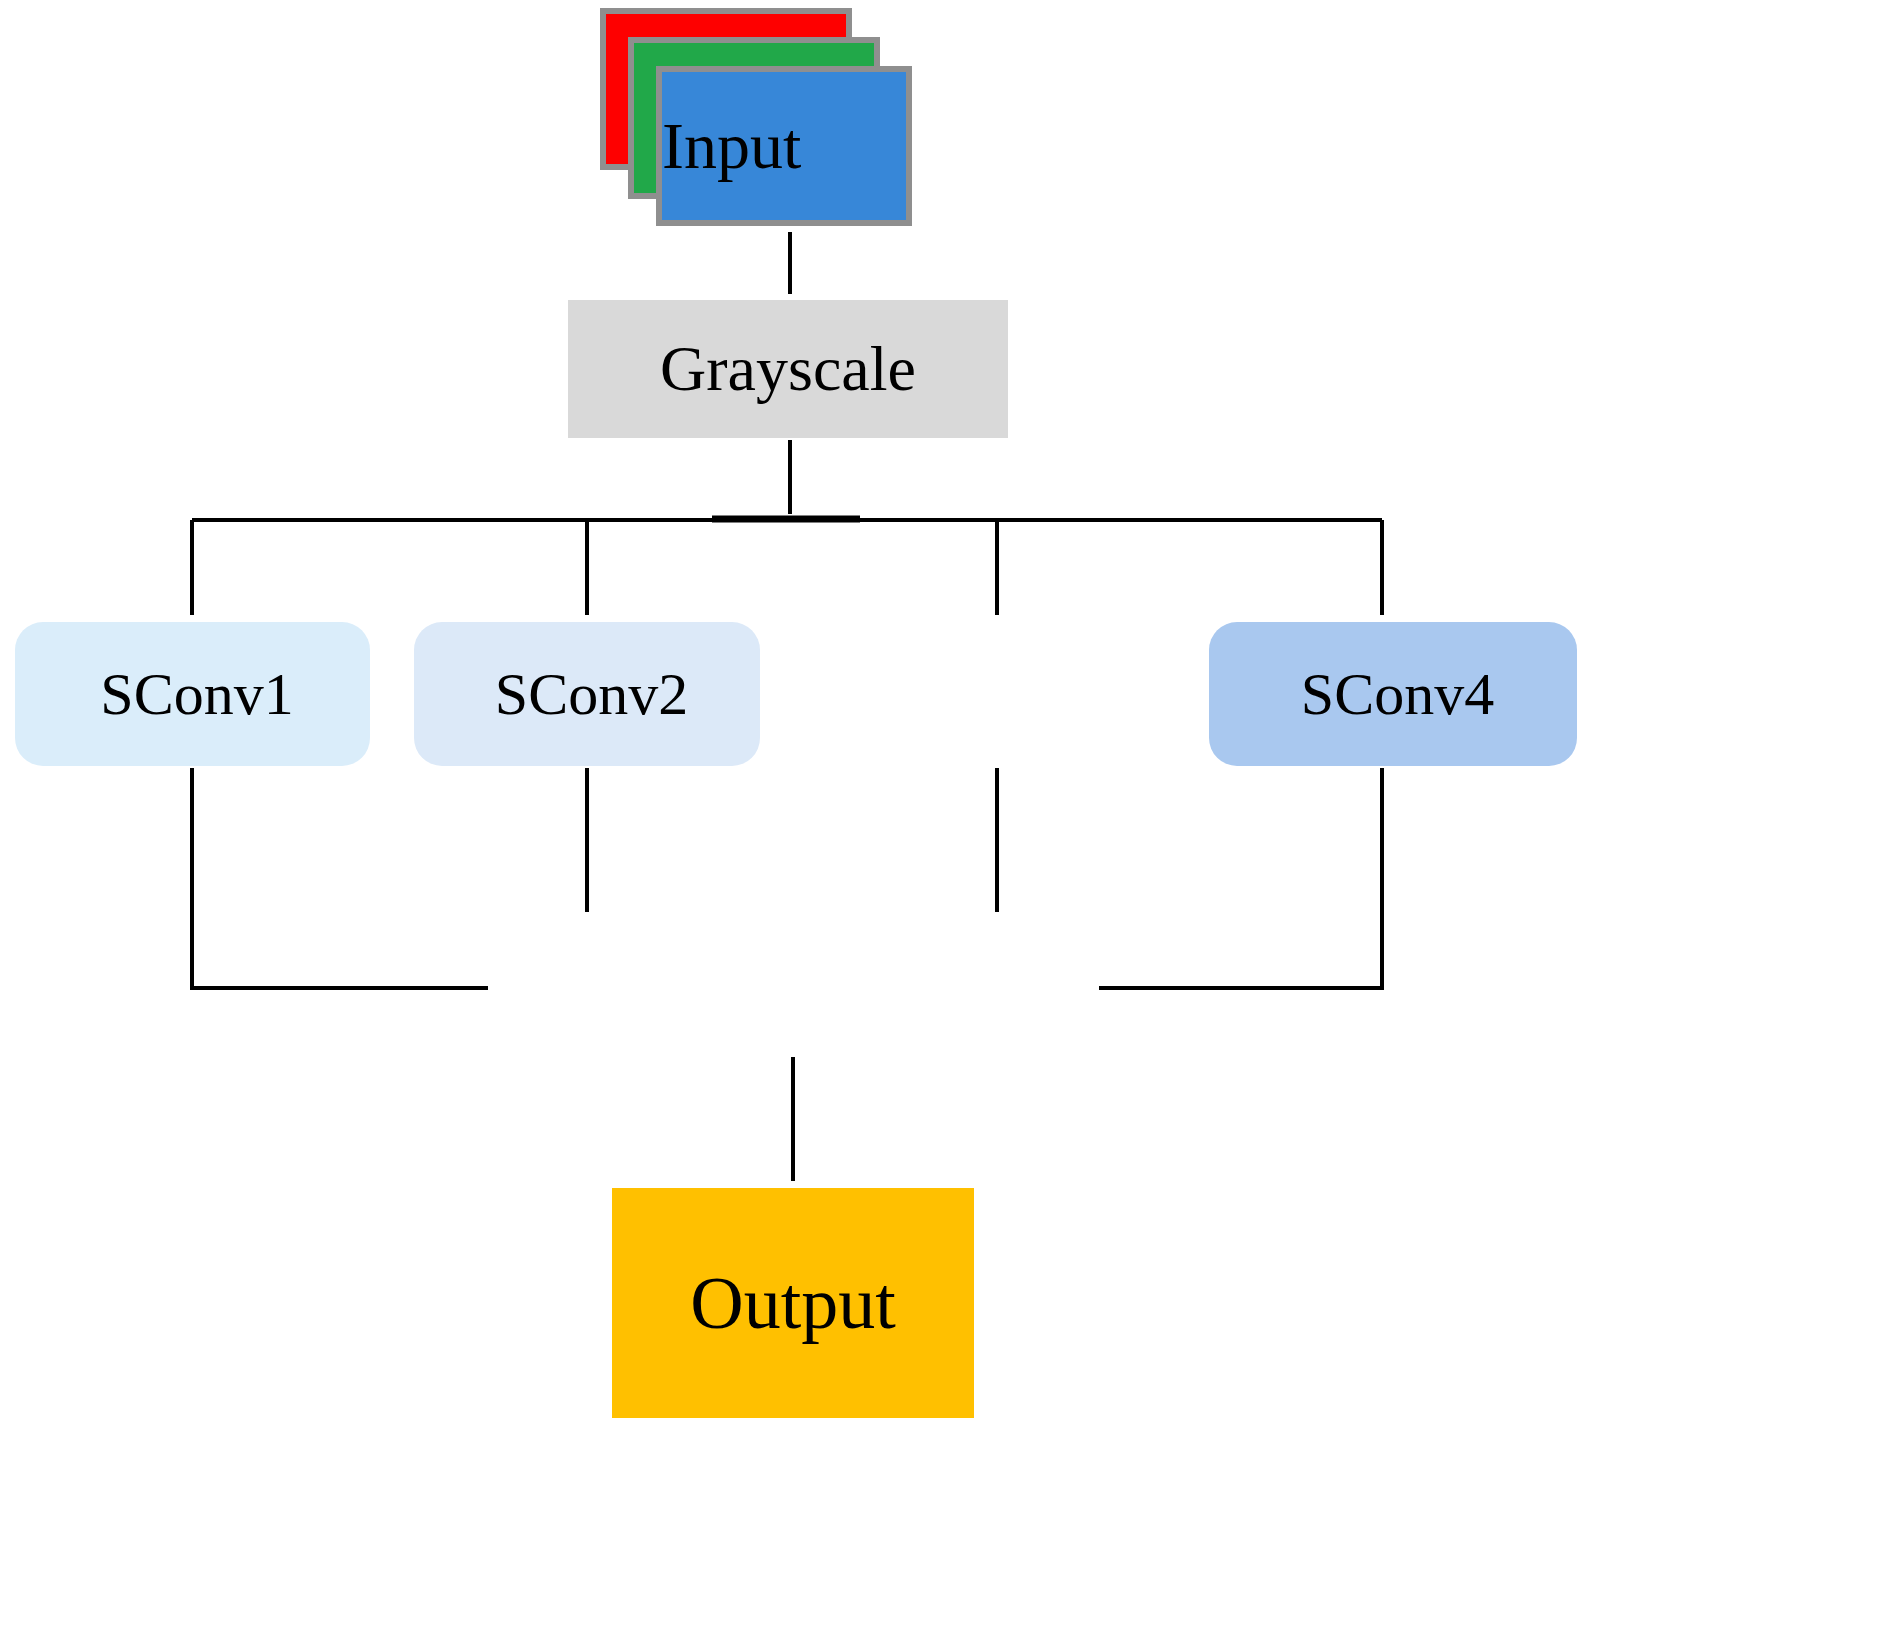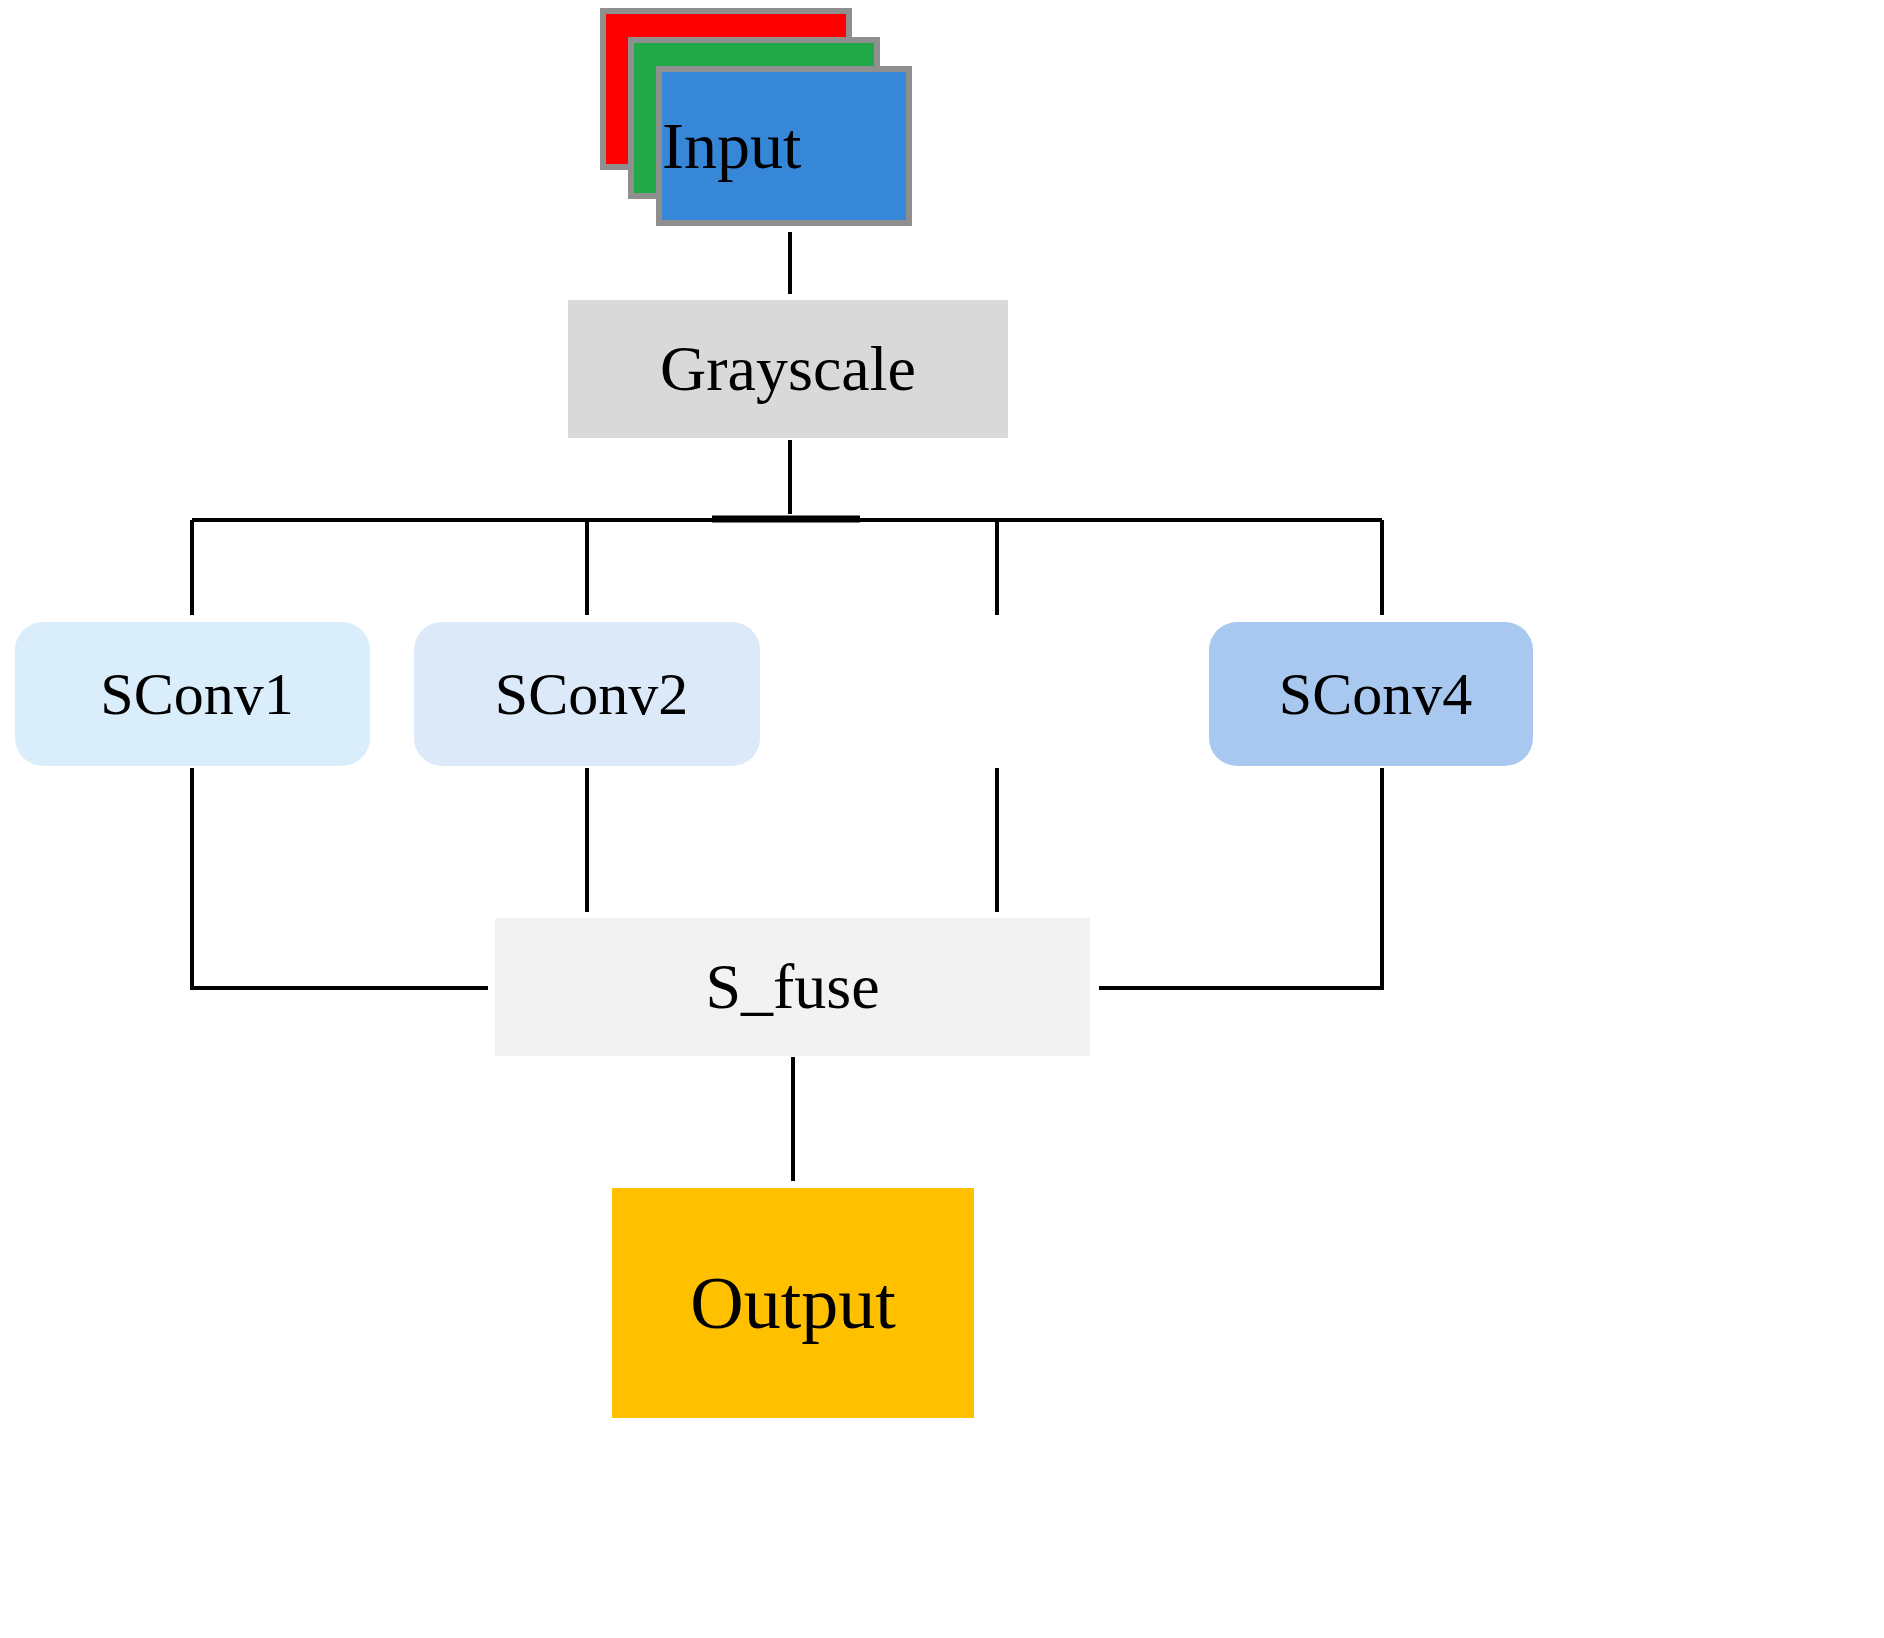--- a/index.html
+++ b/index.html
@@ -52,21 +52,21 @@
   .sconv {
     top: 622px;
     height: 144px;
     border-radius: 28px;
     font-size: 60px;
     padding-left: 9px;
   }
   .sconv1 { left: 15px;   width: 355px; }
   .sconv2 { left: 414px;  width: 346px; }
   .sconv3 { left: 824px;  width: 346px; }
-  .sconv4 { left: 1209px; width: 324px; }
+  .sconv4 { left: 1209px; width: 368px; }
 
   .sfuse-box  { left: 495px; top: 918px;  width: 595px; height: 138px; font-size: 64px; }
   .output-box { left: 612px; top: 1188px; width: 362px; height: 230px; font-size: 74px; }
 
   .label {
     display: inline-block;
   }
 </style>
 </head>
 <body>
@@ -110,21 +110,18 @@
   <div class="box sconv sconv1" style="background-color: rgb(218, 237, 250);">
     <span class="label">SConv1</span>
   </div>
   <div class="box sconv sconv2" style="background-color: rgb(220, 233, 248);">
     <span class="label">SConv2</span>
   </div>
   <div class="box sconv sconv4" style="background-color: rgb(169, 200, 239);">
     <span class="label">SConv4</span>
   </div>
 
-  <div class="box sfuse-box" style="background-color: rgb(242, 242, 242);">
-    <span class="label">S_fuse</span>
-  </div>
 
   <div class="box output-box" style="background-color: rgb(255, 192, 0);">
     <span class="label">Output</span>
   </div>
 
 </div>
 
 </body></html>

